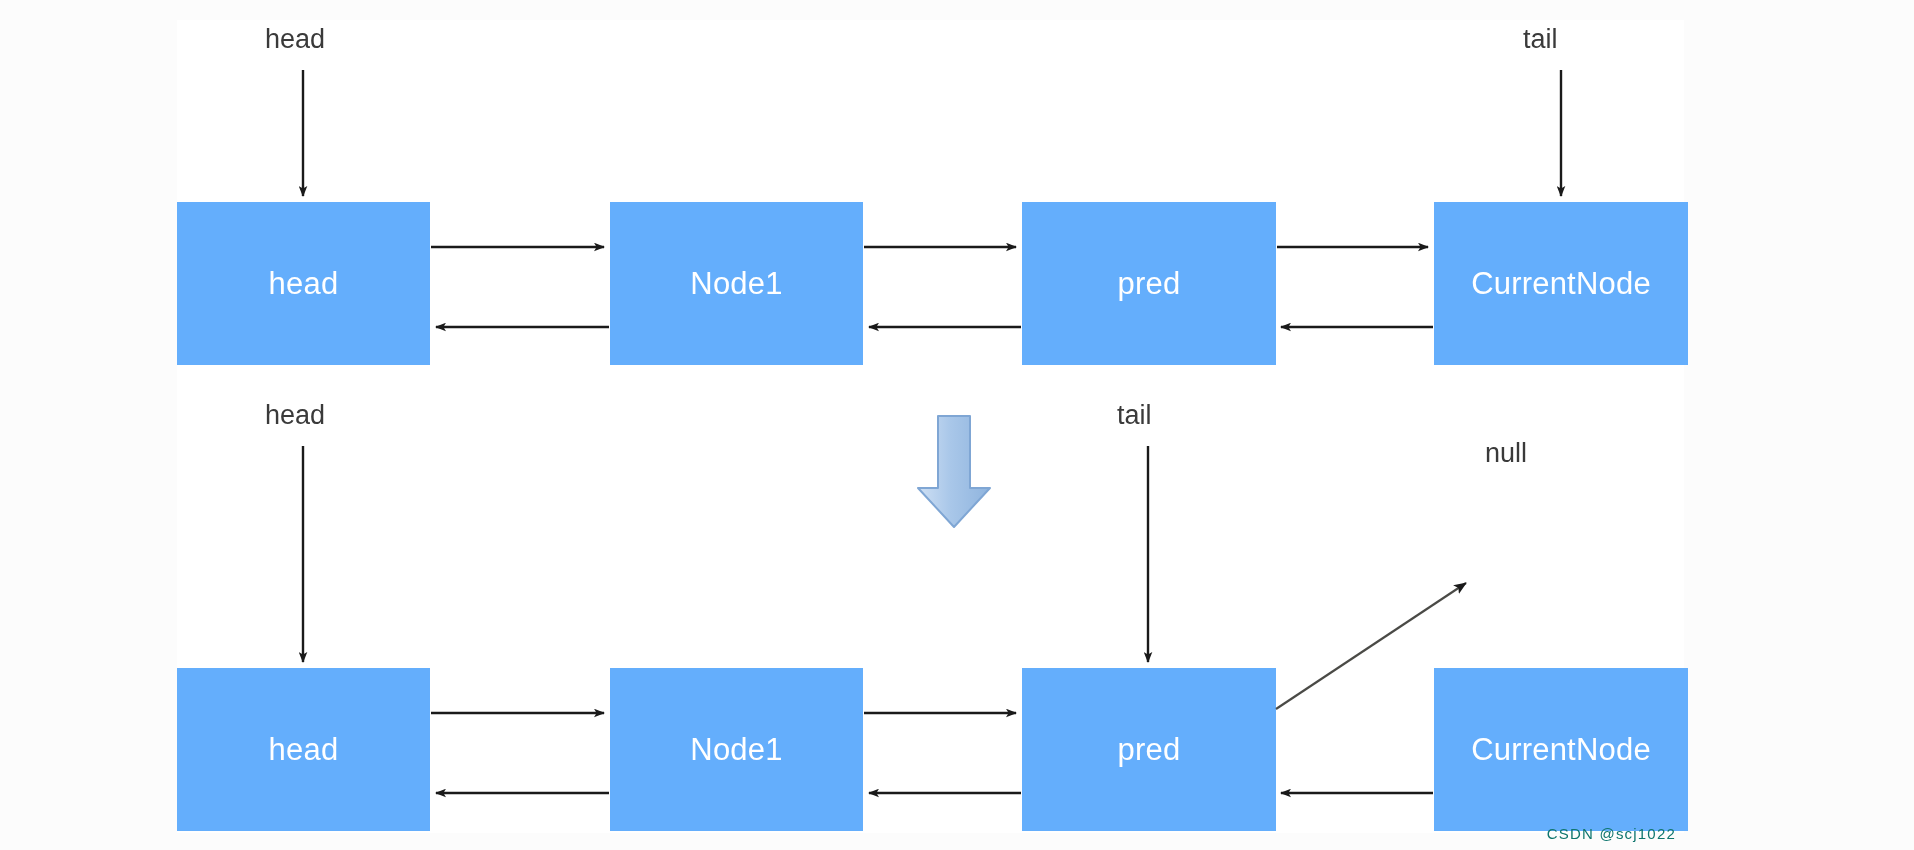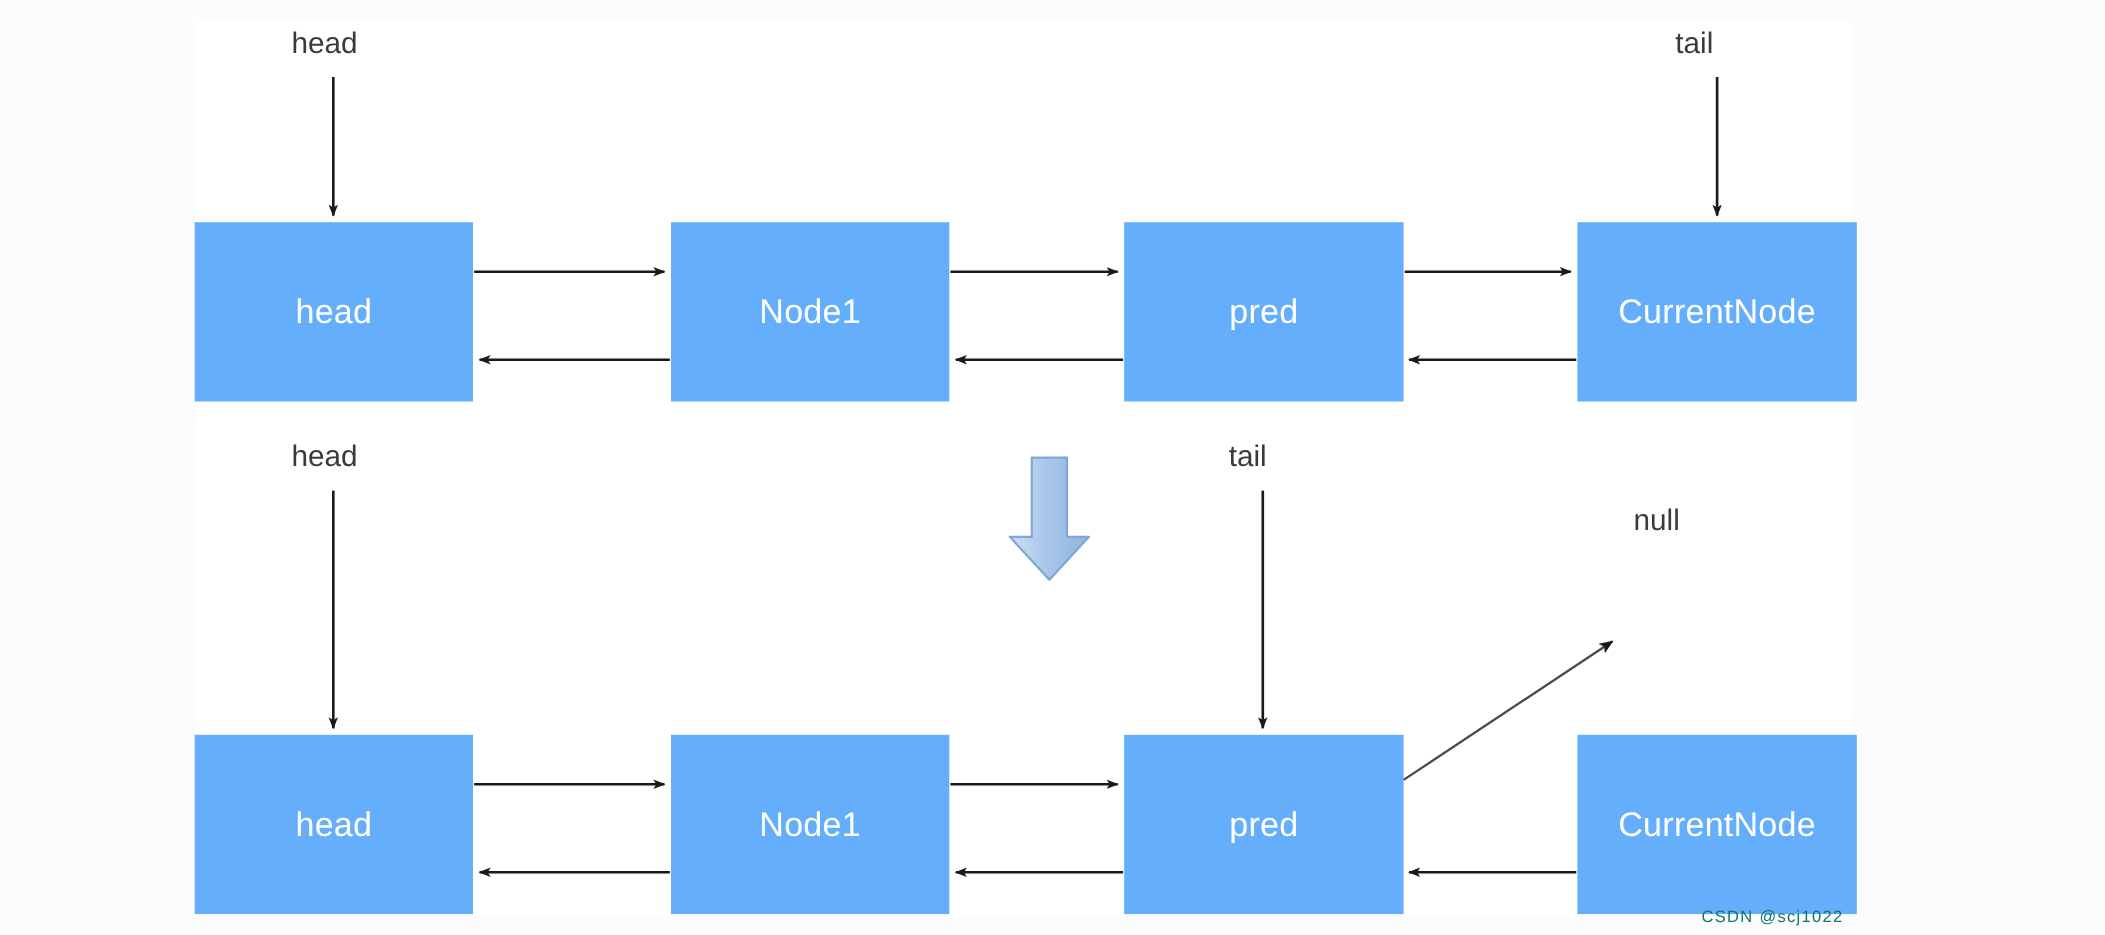--- a/index.html
+++ b/index.html
@@ -94,21 +94,21 @@
   </div>
 
   <div class="node-box" style="left:1434px; top:202px; width:254px; height:163px;">
     <span class="node-label">CurrentNode</span>
   </div>
 
   <div class="ptr-label" style="left:265px; top:400px;">head</div>
 
   <div class="ptr-label" style="left:1117px; top:400px;">tail</div>
 
-  <div class="ptr-label" style="left:1485px; top:458px;">null</div>
+  <div class="ptr-label" style="left:1485px; top:438px;">null</div>
 
   <div class="node-box" style="left:177px; top:668px; width:253px; height:163px;">
     <span class="node-label">head</span>
   </div>
 
   <div class="node-box" style="left:610px; top:668px; width:253px; height:163px;">
     <span class="node-label">Node1</span>
   </div>
 
   <div class="node-box" style="left:1022px; top:668px; width:254px; height:163px;">

